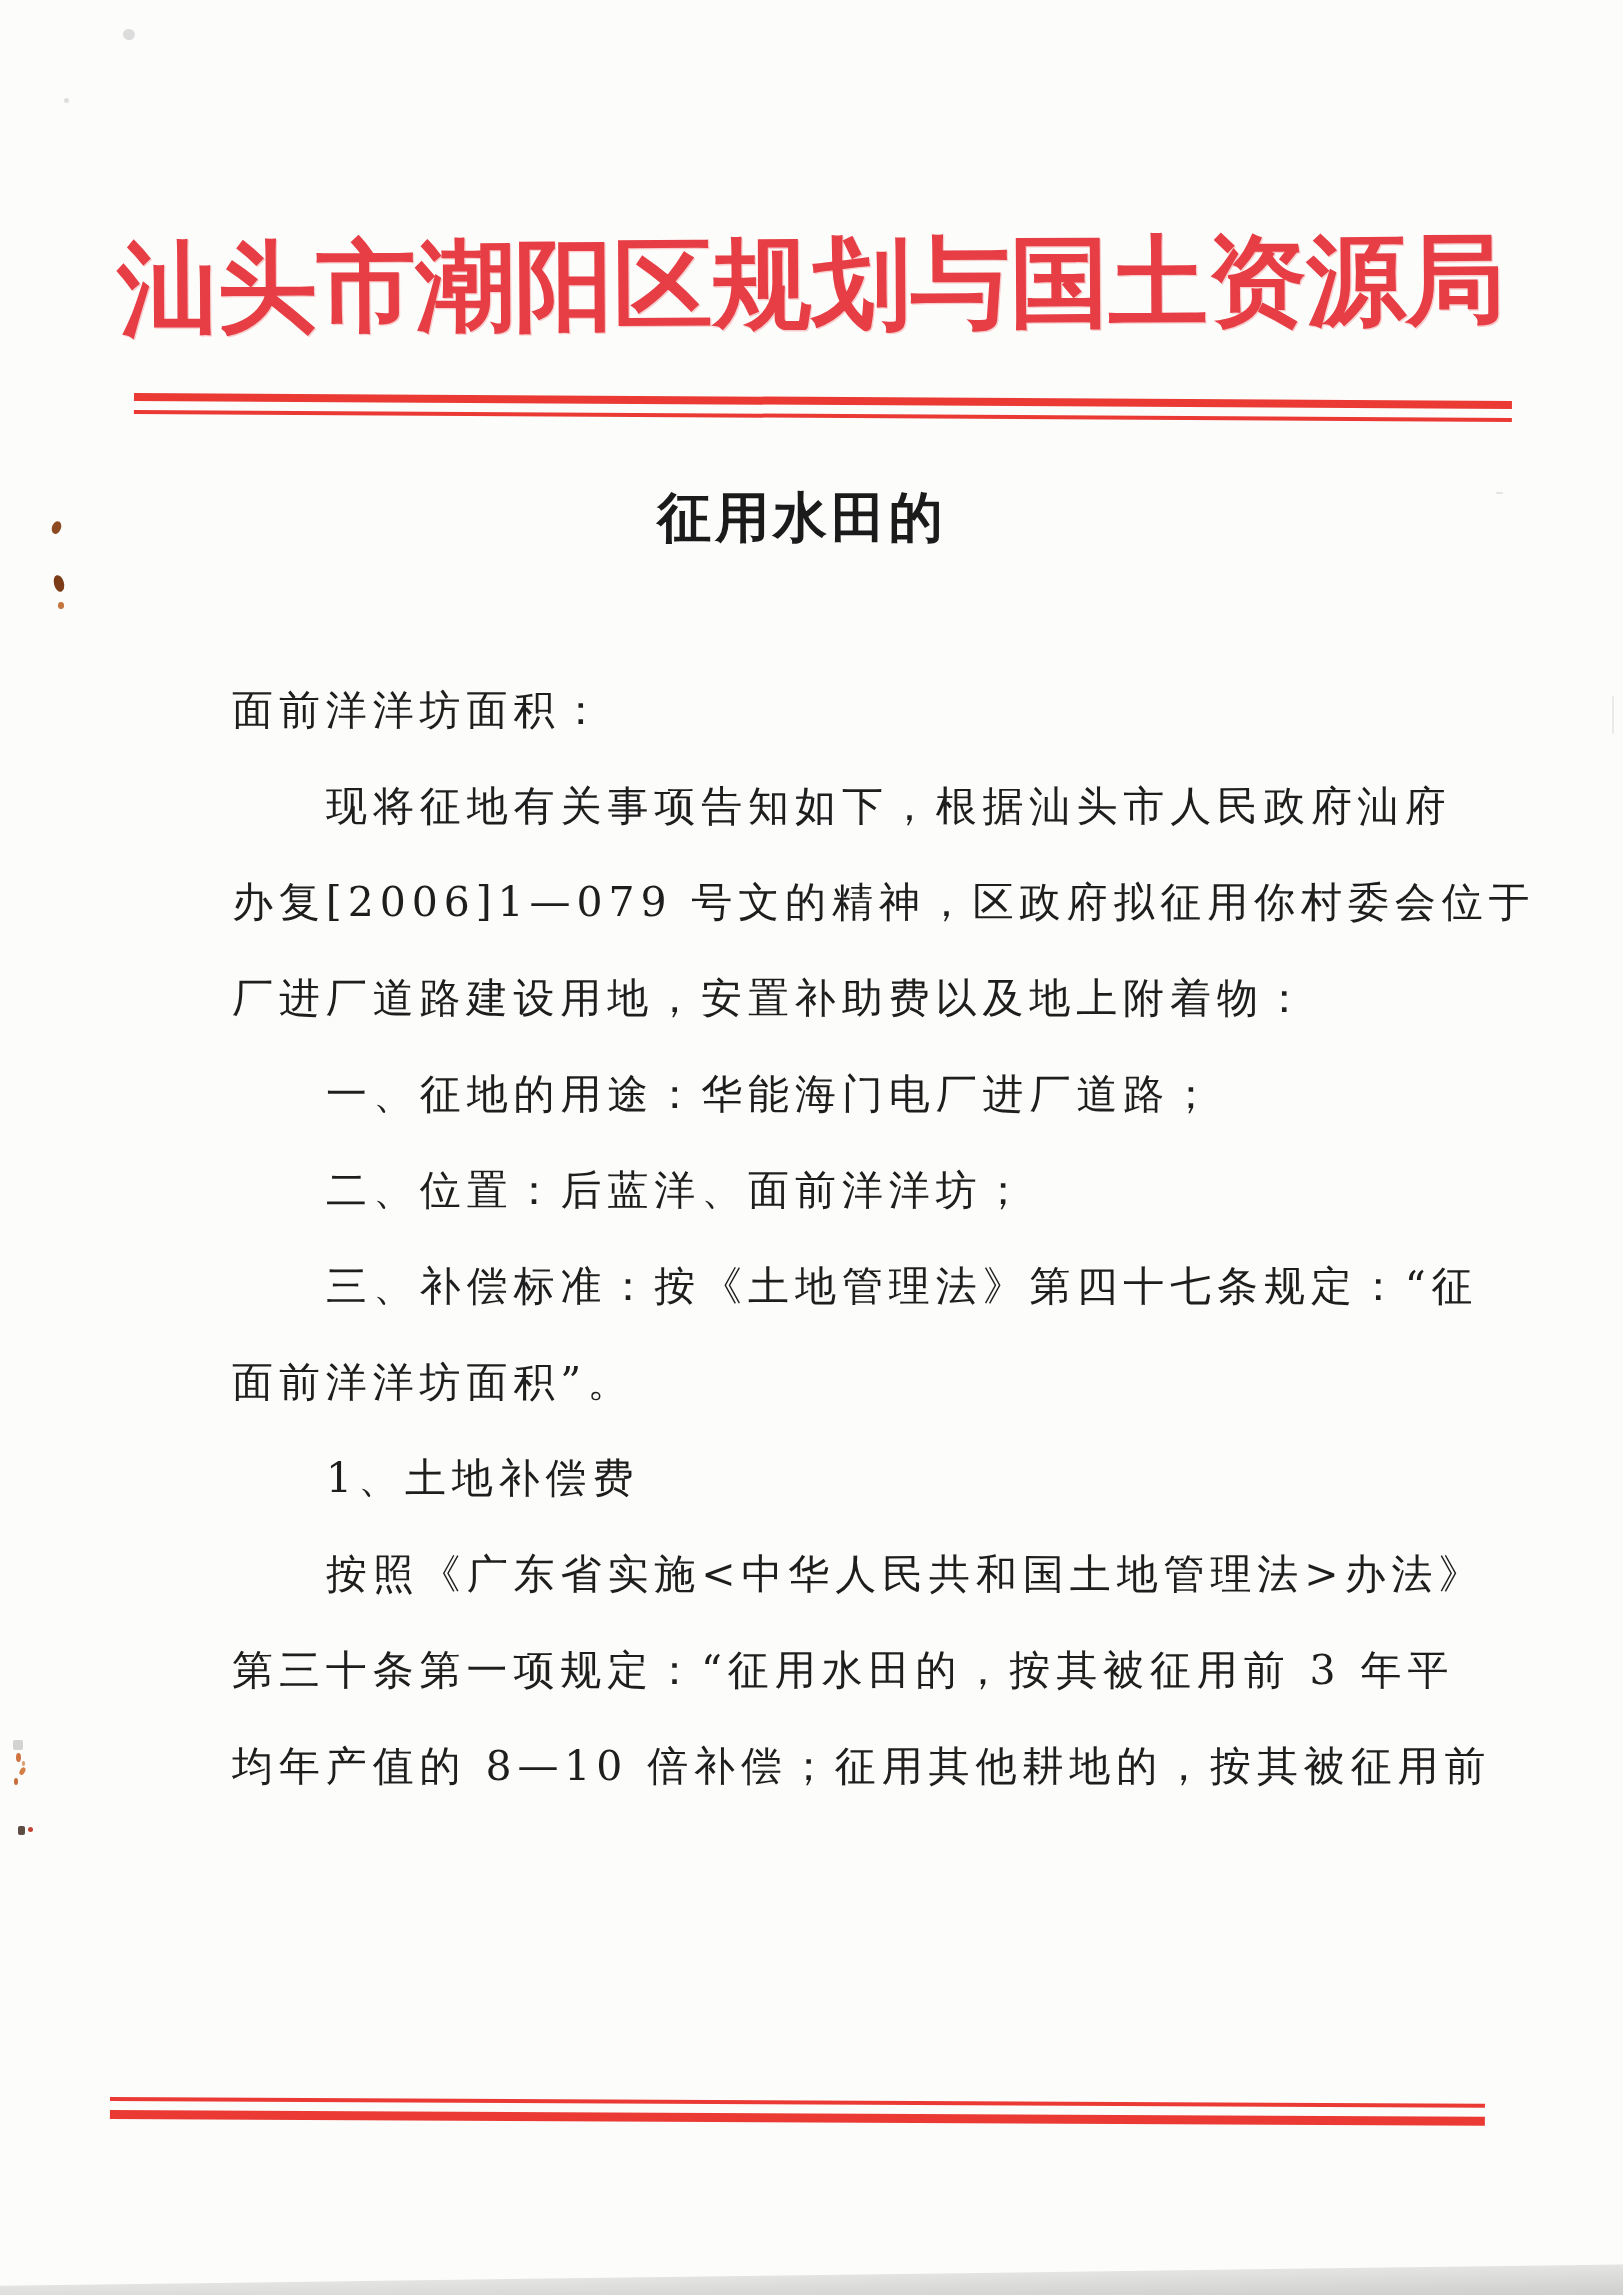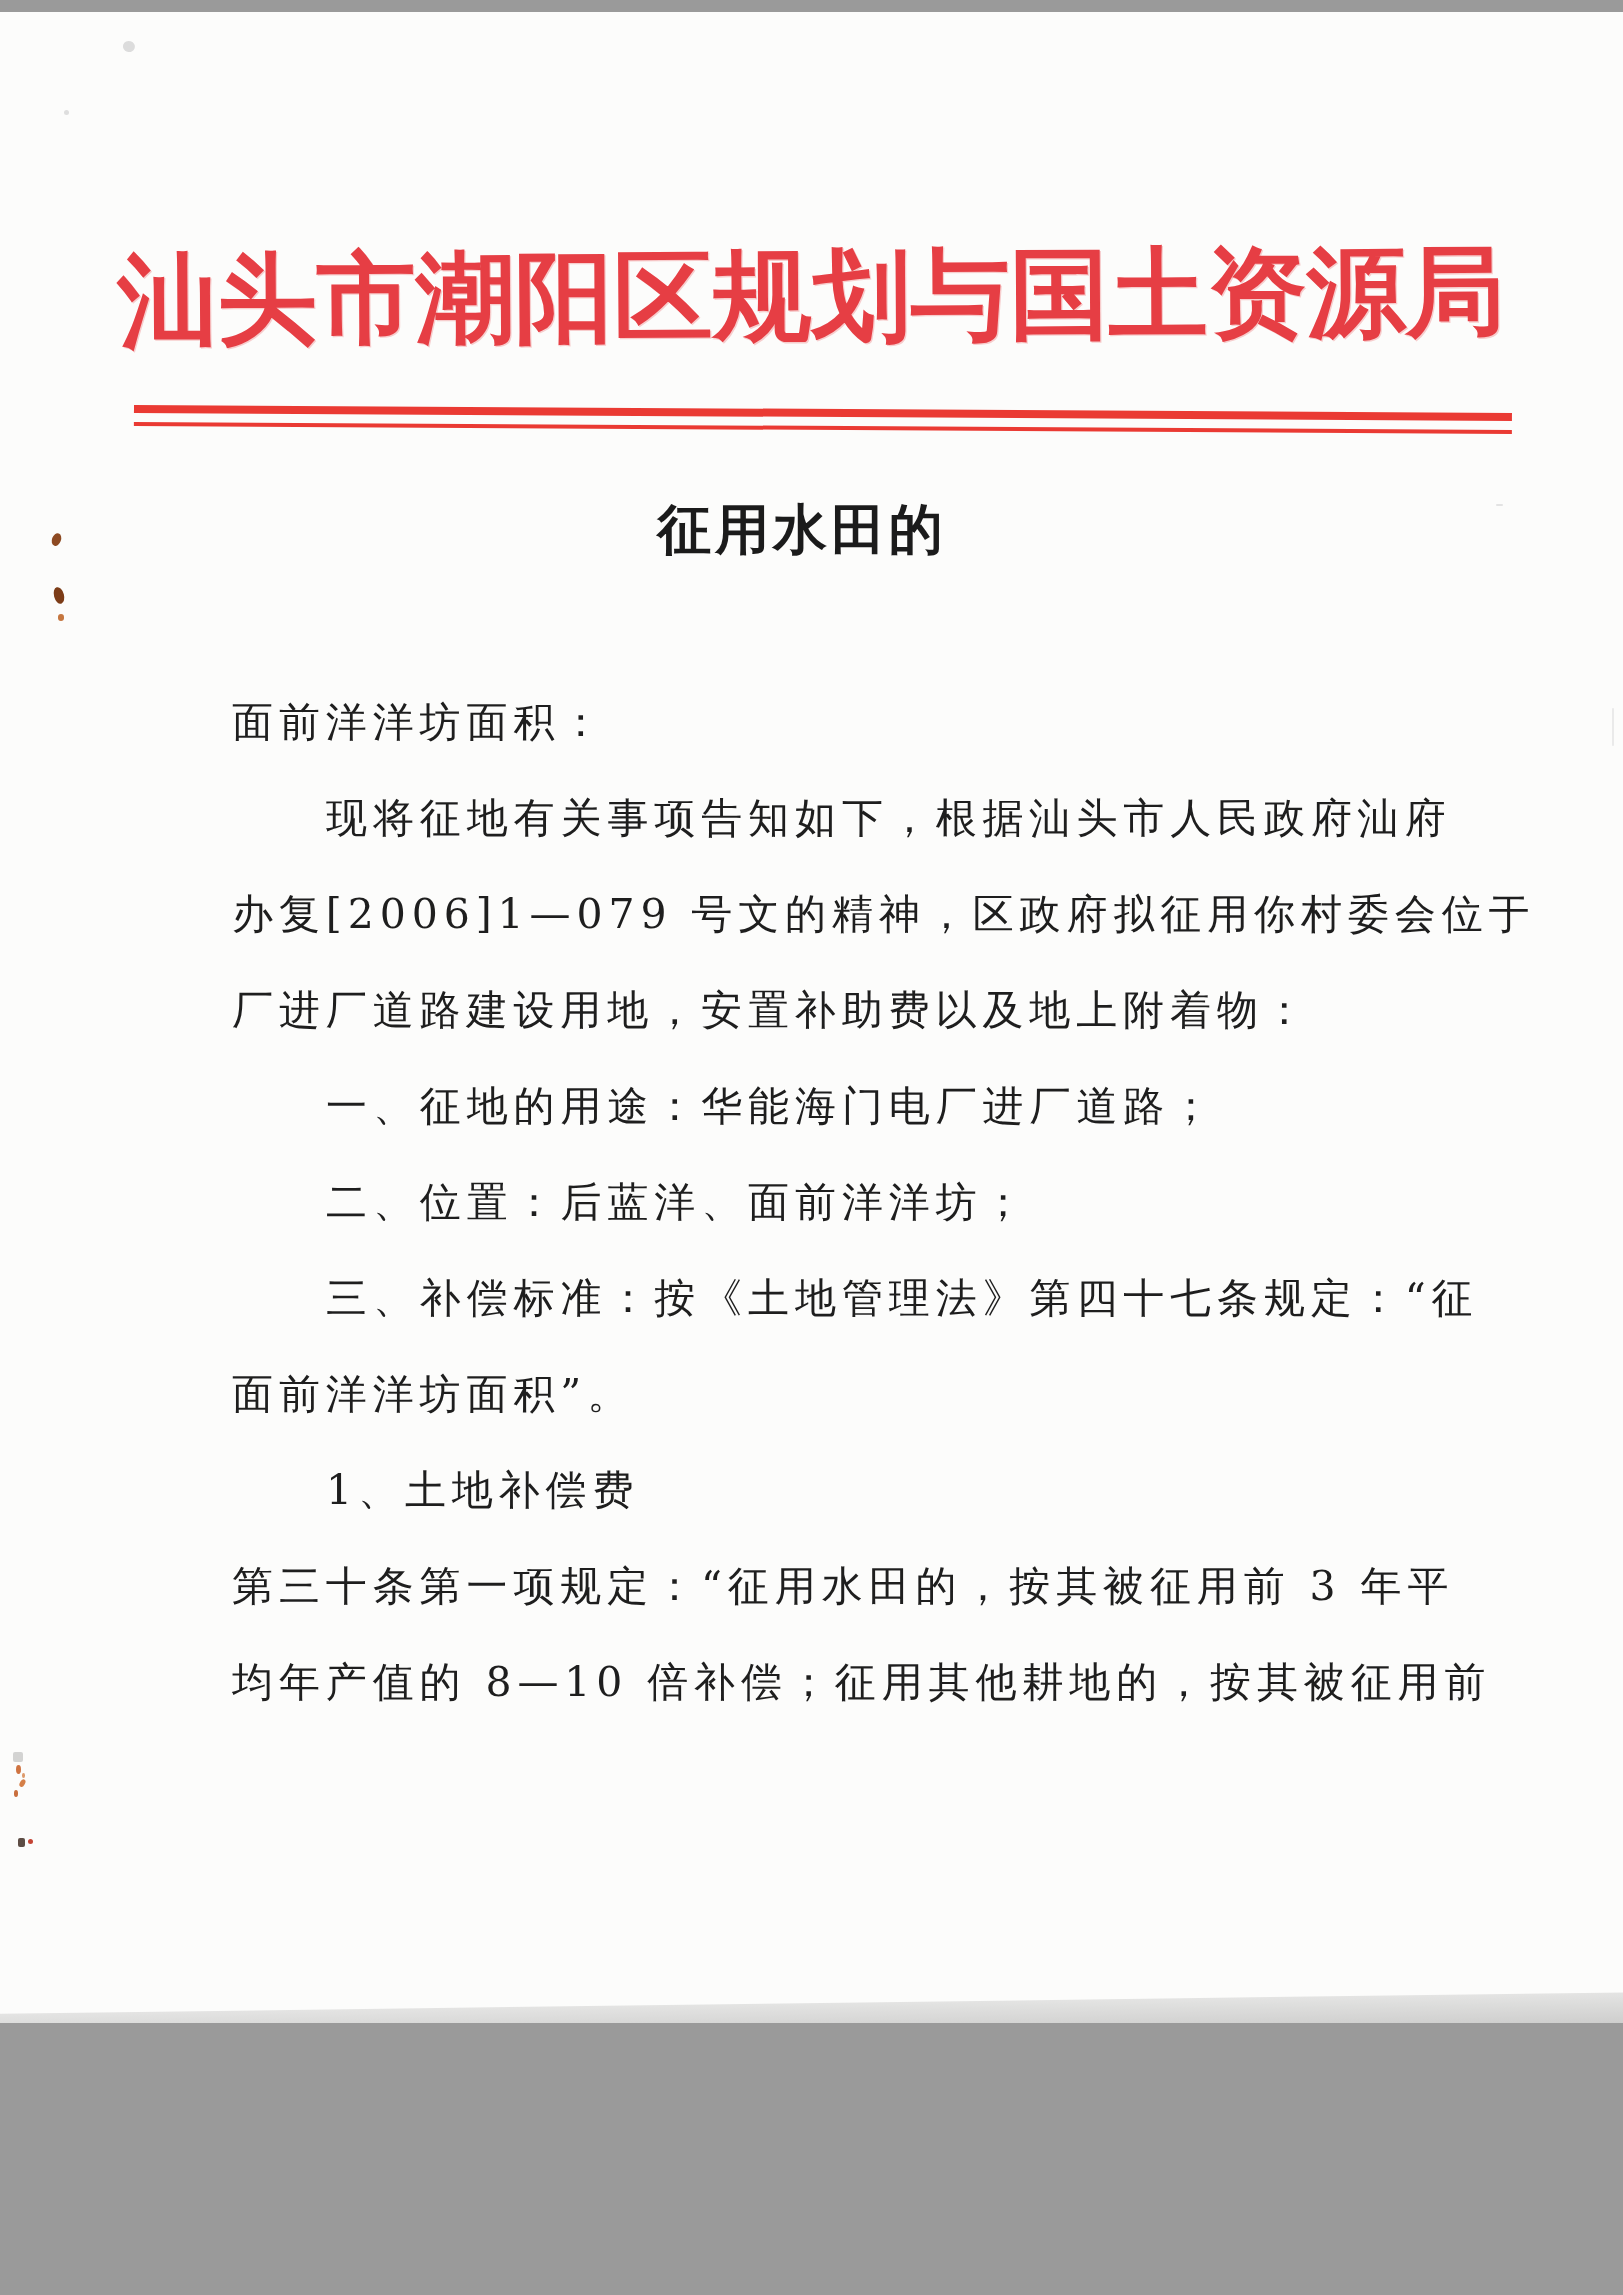--- a/index.html
+++ b/index.html
@@ -4,22 +4,22 @@
 <style>
   :root{
     --red-text:#e63e44;
     --red-line:#ea3a33;
     --ink:#1e1e1e;
   }
   html,body{margin:0;padding:0;background:#9a9a9a;}
   .page{
     position:relative;
     width:1623px;
-    height:2011px;
-    margin:12px auto;
+    height:2295px;
+    margin:0 auto;
     background:#fcfcfb;
     overflow:hidden;
     font-family:"DejaVu Serif","Liberation Serif",serif;
   }
   
   .letterhead{
     position:absolute;
     top:228px;
     left:0;
     width:1623px;
@@ -116,20 +116,21 @@
   <div class="doc-body">
     <div class="bline">面前洋洋坊面积：</div>
     <div class="bline indent">现将征地有关事项告知如下，根据汕头市人民政府汕府</div>
     <div class="bline">办复[2006]1—079 号文的精神，区政府拟征用你村委会位于</div>
     <div class="bline">厂进厂道路建设用地，安置补助费以及地上附着物：</div>
     <div class="bline indent">一、征地的用途：华能海门电厂进厂道路；</div>
     <div class="bline indent">二、位置：后蓝洋、面前洋洋坊；</div>
     <div class="bline indent">三、补偿标准：按《土地管理法》第四十七条规定：“征</div>
     <div class="bline">面前洋洋坊面积”。</div>
     <div class="bline indent">1、土地补偿费</div>
+    <div class="bline indent">按照《广东省实施&lt;中华人民共和国土地管理法&gt;办法》</div>
     <div class="bline">第三十条第一项规定：“征用水田的，按其被征用前 3 年平</div>
     <div class="bline">均年产值的 8—10 倍补偿；征用其他耕地的，按其被征用前</div>
   </div>
 
   <div class="rule-bottom">
     <div class="rline thin"></div>
     <div class="rline thick"></div>
   </div>
 
   <div class="spec" style="left:123px;top:29px;width:11.8px;height:10.5px;background:#dcdcdc;transform:rotate(18deg);"></div>

